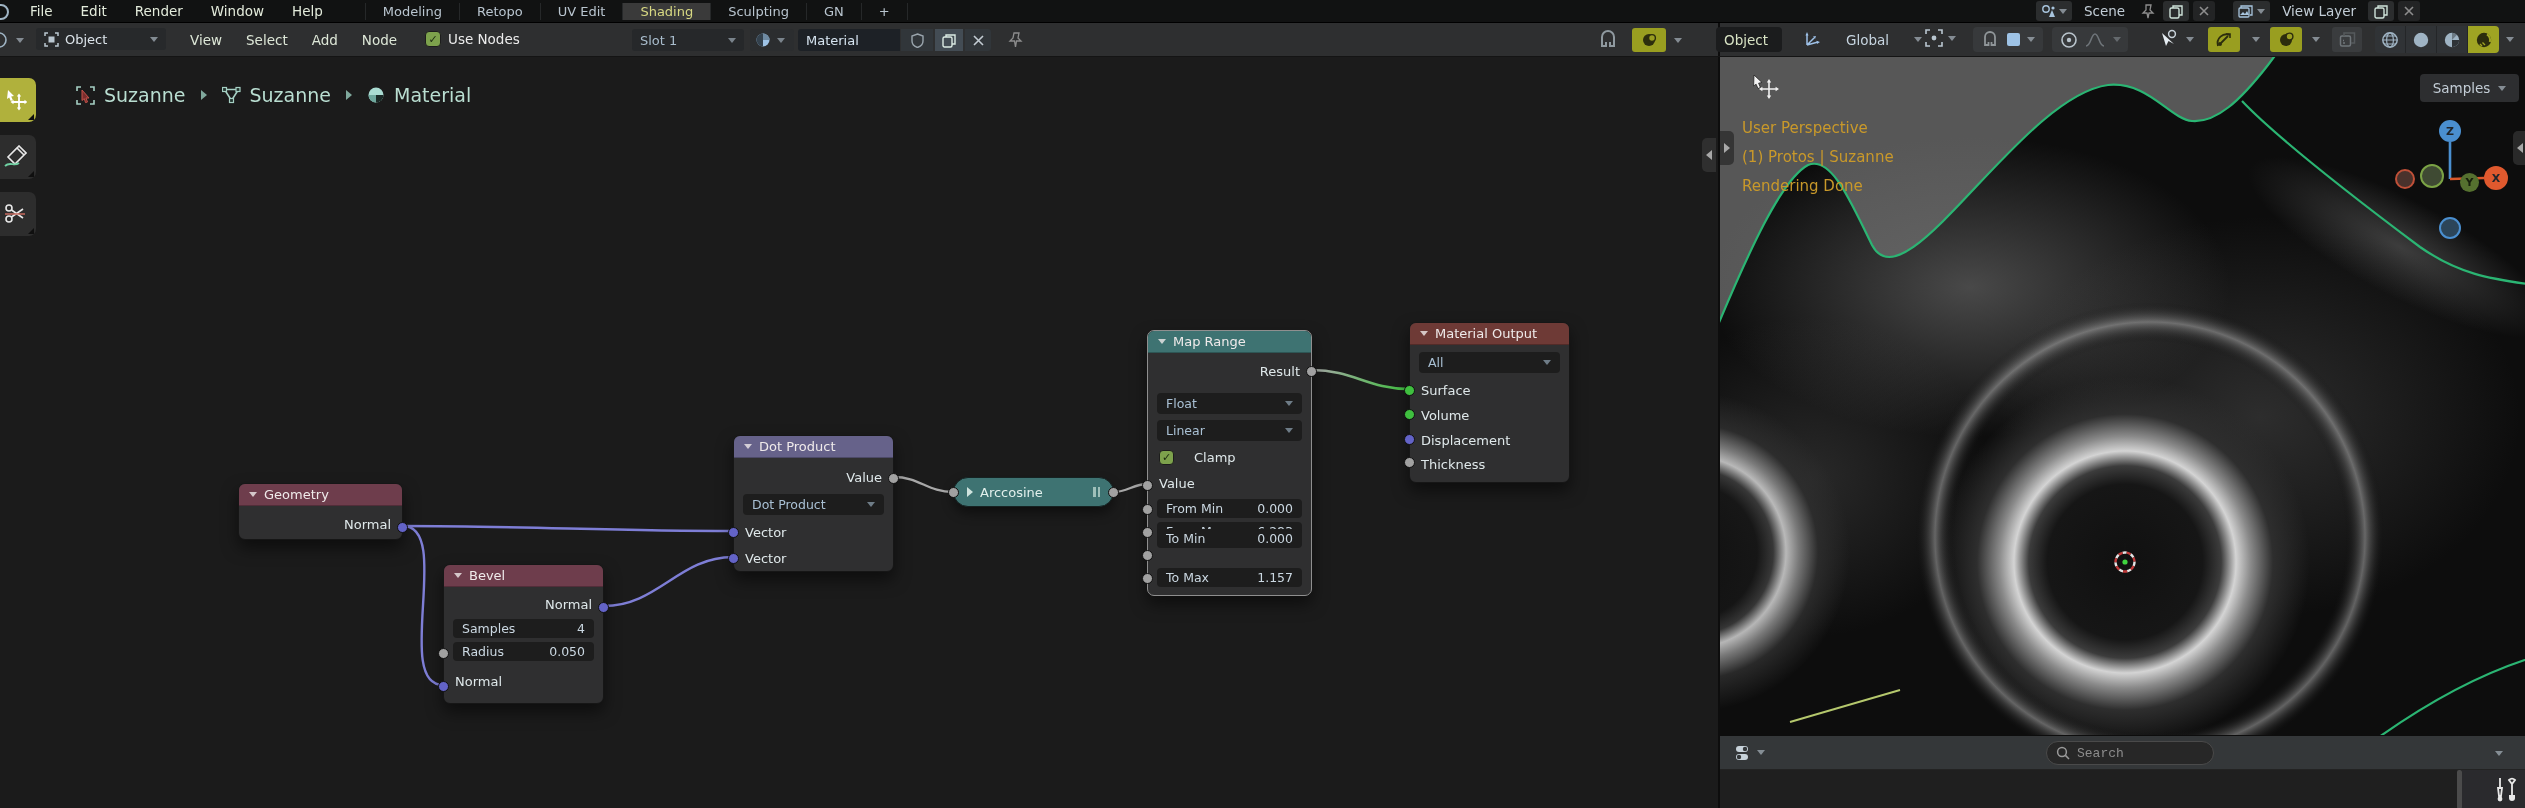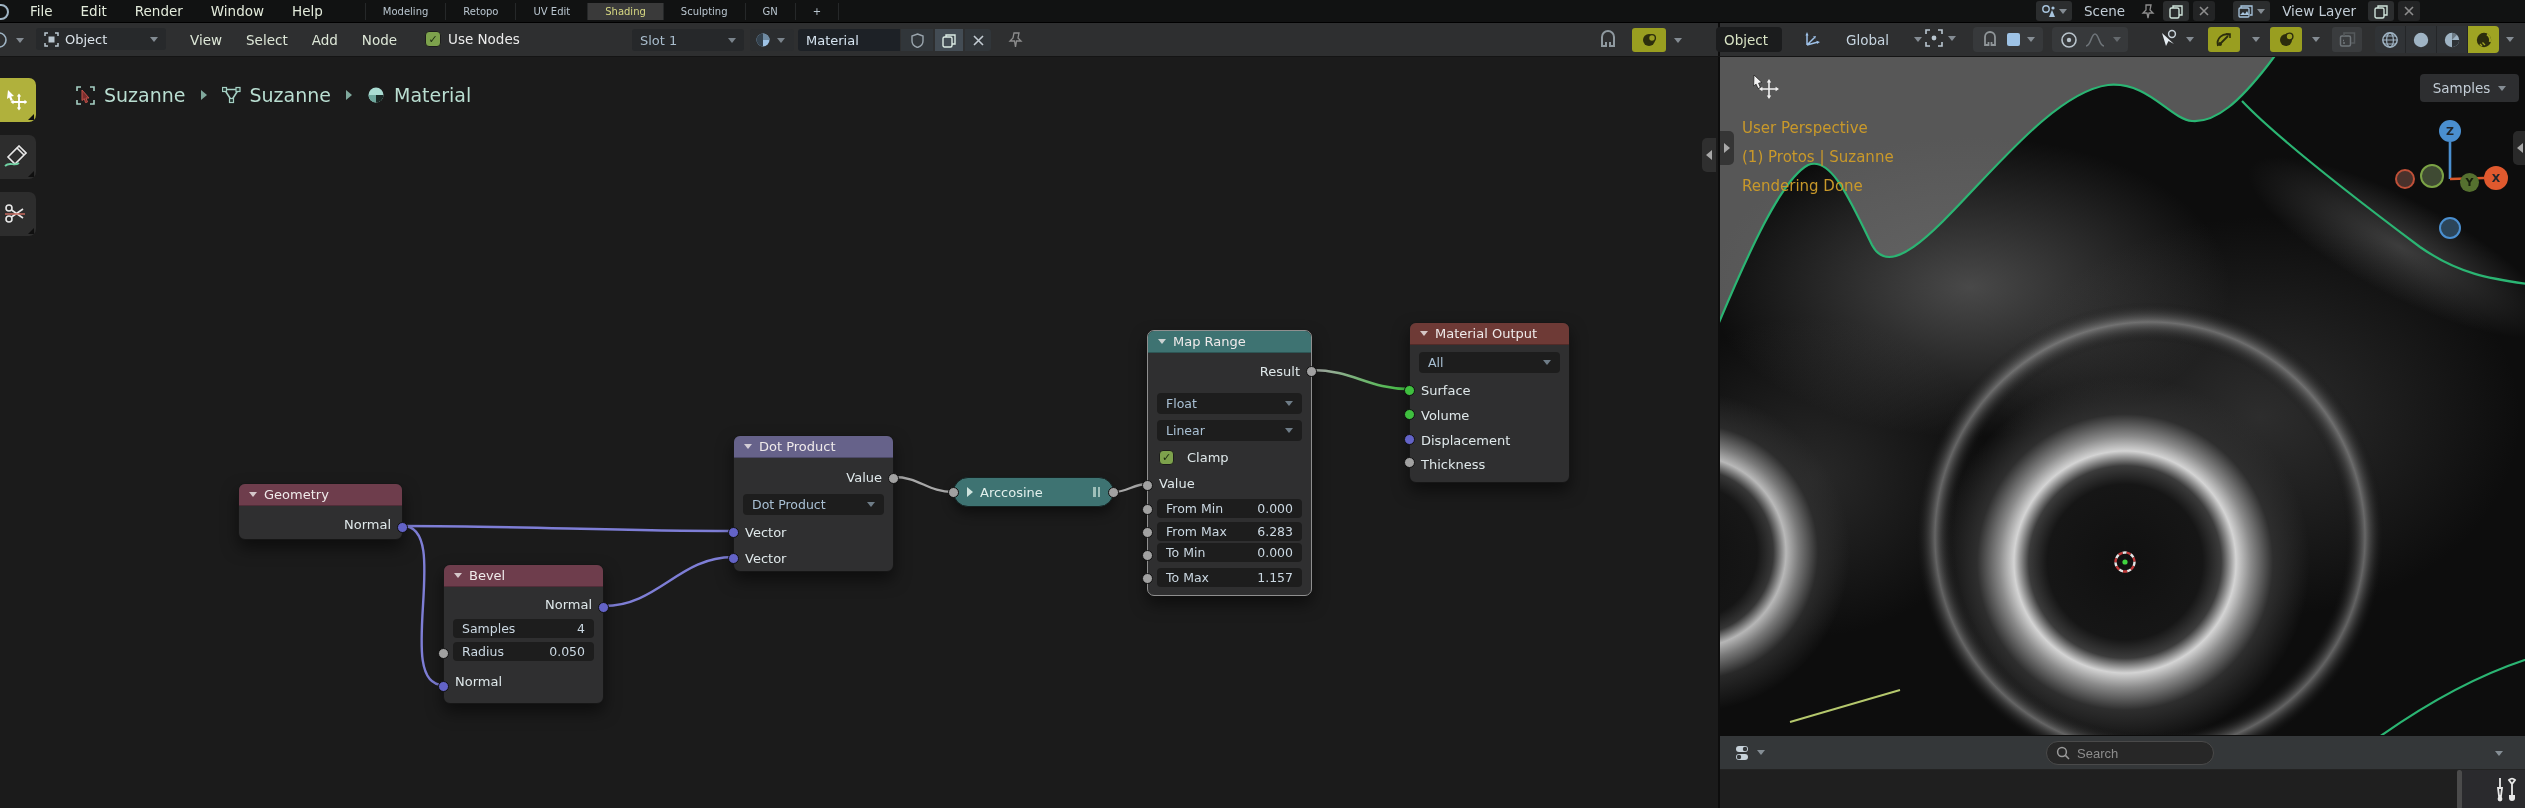--- a/index.html
+++ b/index.html
@@ -10,21 +10,21 @@
   .flex{display:flex;align-items:center}
   .chev{width:0;height:0;border-left:4px solid transparent;border-right:4px solid transparent;
         border-top:5px solid currentColor;display:inline-block;opacity:.8;flex:none}
   .tri-l{width:0;height:0;border-top:5px solid transparent;border-bottom:5px solid transparent;
          border-right:6px solid #a8a8a8}
   .tri-r{width:0;height:0;border-top:5px solid transparent;border-bottom:5px solid transparent;
          border-left:6px solid #a8a8a8}
   
   .topbar{position:absolute;left:0;top:0;width:2525px;height:23px;background:#111212;border-bottom:1px solid #000}
   .menu-item{padding:0 14px;font-size:13.5px;color:#e3ebdb;height:23px;display:flex;align-items:center}
-  .tab{padding:0 17px;height:17px;display:flex;align-items:center;font-size:10px;color:#b9c5cf;border-left:1px solid #262829}
+  .tab{padding:0 17px;height:17px;display:flex;align-items:center;font-size:13px;color:#b9c5cf;border-left:1px solid #262829}
   .tab.active{background:#3a3a3a;color:#d8d983}
   .tbbtn{background:#2b2d2e;border-radius:3px;height:20px;display:flex;align-items:center;padding:0 5px;gap:3px}
   
   .hdrrow{position:absolute;left:0;top:23px;width:2525px;height:34px;background:#2e2f30;border-bottom:1px solid #141414}
   .hmenu{font-size:13.5px;color:#dde7d7;padding:0 12px}
   .greencheck{width:16px;height:16px;border-radius:4px;background:#7da24c;border:1px solid #1d1d1d;
               display:flex;align-items:center;justify-content:center}
   .greencheck::after{content:"✓";font-size:11px;color:#1c2b10;font-weight:bold}
   .fieldbtn{background:#26292c;border-radius:3px;height:22px;display:flex;align-items:center;padding:0 8px;gap:6px;
             font-size:13px;color:#a9bdcd}
@@ -51,21 +51,21 @@
   .gizball{position:absolute;border-radius:50%;display:flex;align-items:center;justify-content:center;
            font-size:11px;font-weight:bold;color:#20262c}
   .edgetab{position:absolute;background:#2f2f2f;display:flex;align-items:center;justify-content:center;height:34px;width:14px}
   
   #addons{position:absolute;left:1718px;top:735px;width:807px;height:73px;background:#1f1f1f;overflow:hidden;
           border-left:2px solid #0d0d0d;border-top:1px solid #0d0d0d}
   .whitecheck{width:16px;height:16px;background:#d6d6d6;border:1px solid #0e0e0e;border-radius:3px;
               display:flex;align-items:center;justify-content:center;flex:none}
   .whitecheck::after{content:"✓";font-size:12px;color:#101010;font-weight:bold}
   .srch input{background:transparent;border:none;outline:none;color:#cfcfcf;font-size:13px;width:110px;
-              font-family:Liberation Sans, sans-serif}
+              font-family:Liberation Mono, monospace}
   .srch input::placeholder{color:#8d8d8d}
 </style>
 </head>
 <body>
 
 <div id="root">
 
   <div class="topbar flex">
     <svg class="abs" style="left:-8px;top:3px" width="18" height="18">
         <circle cx="9" cy="9" r="7" fill="none" stroke="#9fb4c4" stroke-width="2"></circle>
@@ -444,36 +444,36 @@
           <span>Result</span>
         </div>
       <div class="ndrop" style="top:62px">
         <span>Float</span>
           <span class="chev" style="color:#8395a3"></span>
       </div>
       <div class="ndrop" style="top:89px">
         <span>Linear</span>
           <span class="chev" style="color:#8395a3"></span>
       </div>
-      <div class="nrow" style="top:116px;gap:13px">
+      <div class="nrow" style="top:116px;gap:20px">
         <span class="greencheck" style="width:15px;height:15px"></span>
         <span>Clamp</span>
       </div>
       <div class="nrow" style="top:142px">
           <span>Value</span>
         </div>
       <div class="nfield" style="top:168px">
         <span>From Min</span>
         <span>0.000</span>
       </div>
       <div class="nfield" style="top:191px">
         <span>From Max</span>
         <span>6.283</span>
       </div>
-      <div class="nfield" style="top:212px">
+      <div class="nfield" style="top:198px">
         <span>To Min</span>
         <span>0.000</span>
       </div>
       <div class="nfield" style="top:237px">
         <span>To Max</span>
         <span>1.157</span>
       </div>
       <span class="sock" style="right:-6px;top:35px;background:#a1a1a1"></span>
       <span class="sock" style="left:-6px;top:149px;background:#a1a1a1"></span>
       <span class="sock" style="left:-6px;top:173px;background:#a1a1a1"></span>

